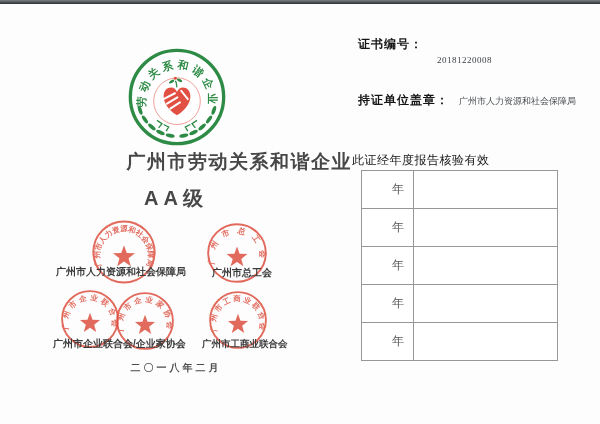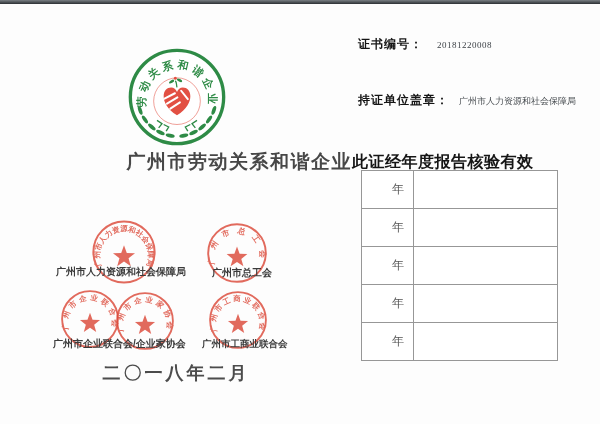--- a/index.html
+++ b/index.html
@@ -23,32 +23,32 @@
   .s3{left:59px;top:288px;width:62px;height:62px;}
   .s4{left:114px;top:290px;width:62px;height:62px;}
   .s5{left:207px;top:289px;width:62px;height:62px;}
   .stamp-label{position:absolute;z-index:2;font-size:10px;font-weight:bold;
     color:#3b3b3b;white-space:nowrap;}
   .l1{left:56px;top:265px;}
   .l2{left:212px;top:266px;}
   .l34{left:53px;top:337px;}
   .l5{left:202px;top:338px;font-size:9.5px;}
   .date-line{position:absolute;top:361px;width:100%;text-align:center;
-    font-size:18px;color:#4c4c4c;letter-spacing:3px;font-weight:bold;}
+    font-size:10px;color:#4c4c4c;letter-spacing:3px;font-weight:bold;}
   
   .field-row{position:absolute;display:flex;align-items:flex-start;text-align:center;}
   .cert-row{left:358px;top:36px;}
   .holder-row{left:358px;top:92px;}
   .field-label{font-size:12px;font-weight:bold;color:#151515;letter-spacing:1px;white-space:nowrap;}
-  .cert-value{margin-left:14px;margin-top:4px;font-family:"Liberation Serif",serif;
+  .cert-value{margin-left:14px;margin-top:19px;font-family:"Liberation Serif",serif;
     font-size:9px;color:#3c4146;letter-spacing:.5px;}
   .holder-value{margin-left:10px;margin-top:3px;font-family:"Liberation Serif",serif;
     font-size:9px;color:#474c50;}
-  .table-title{position:absolute;left:352px;top:152px;font-size:16px;
-    font-weight:bold;color:#151515;letter-spacing:.5px;}
+  .table-title{position:absolute;left:352px;top:152px;font-size:12px;
+    font-weight:normal;color:#151515;letter-spacing:.5px;}
   .year-table{position:absolute;left:361px;top:170px;width:197px;border-collapse:collapse;}
   .year-table td{border:1px solid #979797;height:38px;background:#fff;}
   .year-table td.yr{width:52px;text-align:right;padding-right:9px;
     font-family:"Liberation Serif",serif;font-size:12px;color:#555;}
   
   .c-ring{stroke:var(--stamp-red);fill:none;stroke-width:3;}
   .c-text{fill:var(--stamp-red);font-weight:bold;font-family:"Liberation Sans",sans-serif;}
   .c-star{fill:var(--stamp-red);}
   .t13{font-size:11px;}
   .t6{font-size:12px;letter-spacing:11px;}
@@ -107,20 +107,21 @@
         <ellipse class="e-leaf" cx="98.5" cy="87" rx="5.5" ry="2.2" transform="rotate(125 98.5 87)"></ellipse>
         <ellipse class="e-leaf" cx="90.2" cy="96" rx="5.5" ry="2.2" transform="rotate(140 90.2 96)"></ellipse>
         <ellipse class="e-leaf" cx="79.9" cy="102.6" rx="5.5" ry="2.2" transform="rotate(155 79.9 102.6)"></ellipse>
         <ellipse class="e-leaf" cx="68.2" cy="106.3" rx="5.5" ry="2.2" transform="rotate(170 68.2 106.3)"></ellipse>
 
         <path class="e-chev" d="M36,88 L42,92 L38,97 M44,93 L50,96 L47,101 M84,88 L78,92 L82,97 M76,93 L70,96 L73,101"></path>
       </svg>
     </div>
 
     <div class="title-1">广州市劳动关系和谐企业</div>
+    <div class="title-2">AA级</div>
 
     <div class="stamp s1">
       <svg viewBox="0 0 100 100">
         <circle class="c-ring" cx="50" cy="50" r="45"></circle>
         <text class="c-text t13"><textPath href="#stamp-arc" startOffset="50%" text-anchor="middle">广州市人力资源和社会保障局</textPath></text>
         <use href="#star" class="c-star"></use>
       </svg>
     </div>
     <div class="stamp s2">
       <svg viewBox="0 0 100 100">

